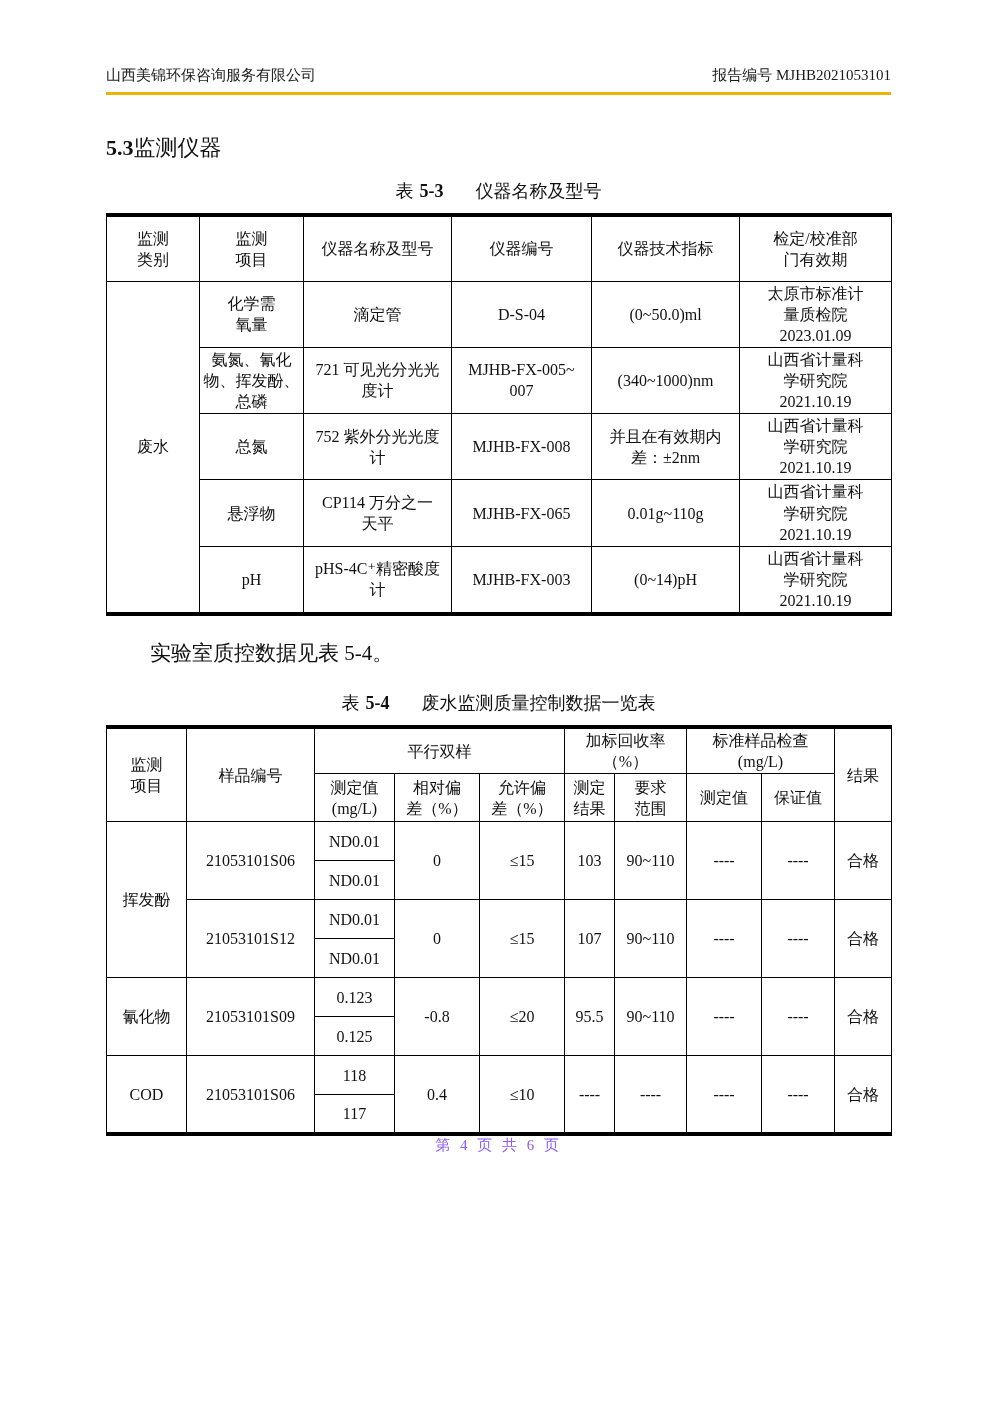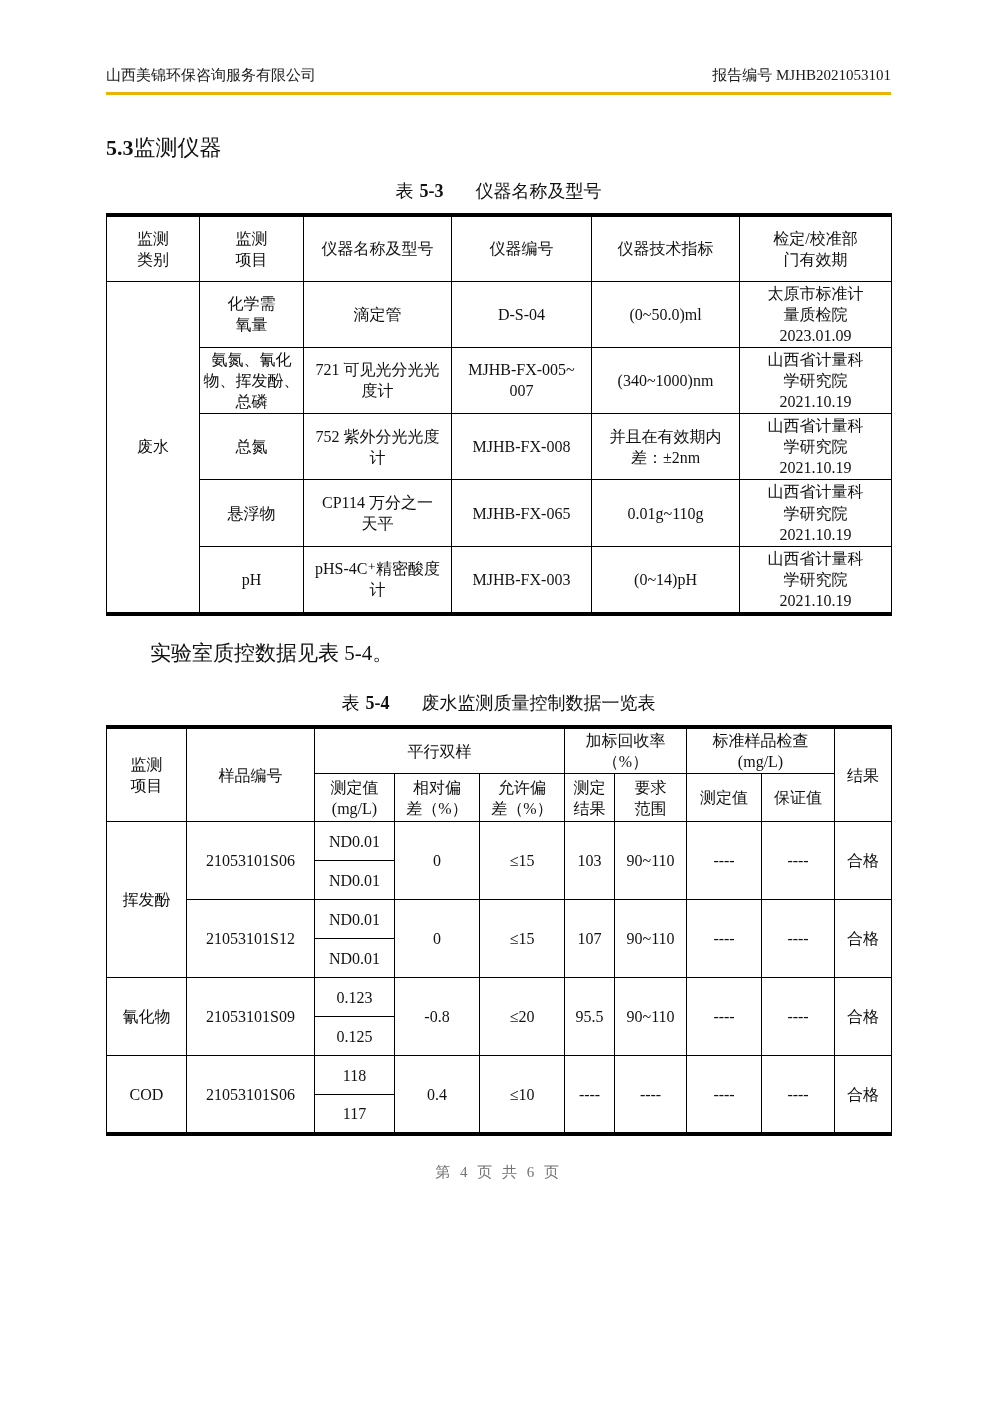--- a/index.html
+++ b/index.html
@@ -27,21 +27,21 @@
   table.doc td,table.doc th{
     border:1px solid #000;text-align:center;vertical-align:middle;
     font-size:16px;font-weight:normal;line-height:1.32;padding:1px 3px;
     white-space:pre-line;color:#111;box-sizing:border-box;overflow:hidden;
   }
   table.t53 th{height:66px;}
   table.t53 td{height:64px;}
   table.t54 tr.h1 th{height:46px;}
   table.t54 tr.h2 th{height:48px;}
   table.t54 td{height:39px;}
-  .page-footer{text-align:center;font-size:15px;margin-top:27px;letter-spacing:3px;color:#737373;}
+  .page-footer{text-align:center;font-size:15px;letter-spacing:3px;color:#8b5cf6;}
 </style>
 </head>
 <body>
 
 <div class="page">
 
   <div class="pagehead">
     <span>山西美锦环保咨询服务有限公司</span>
     <span>报告编号 MJHB2021053101</span>
   </div>

